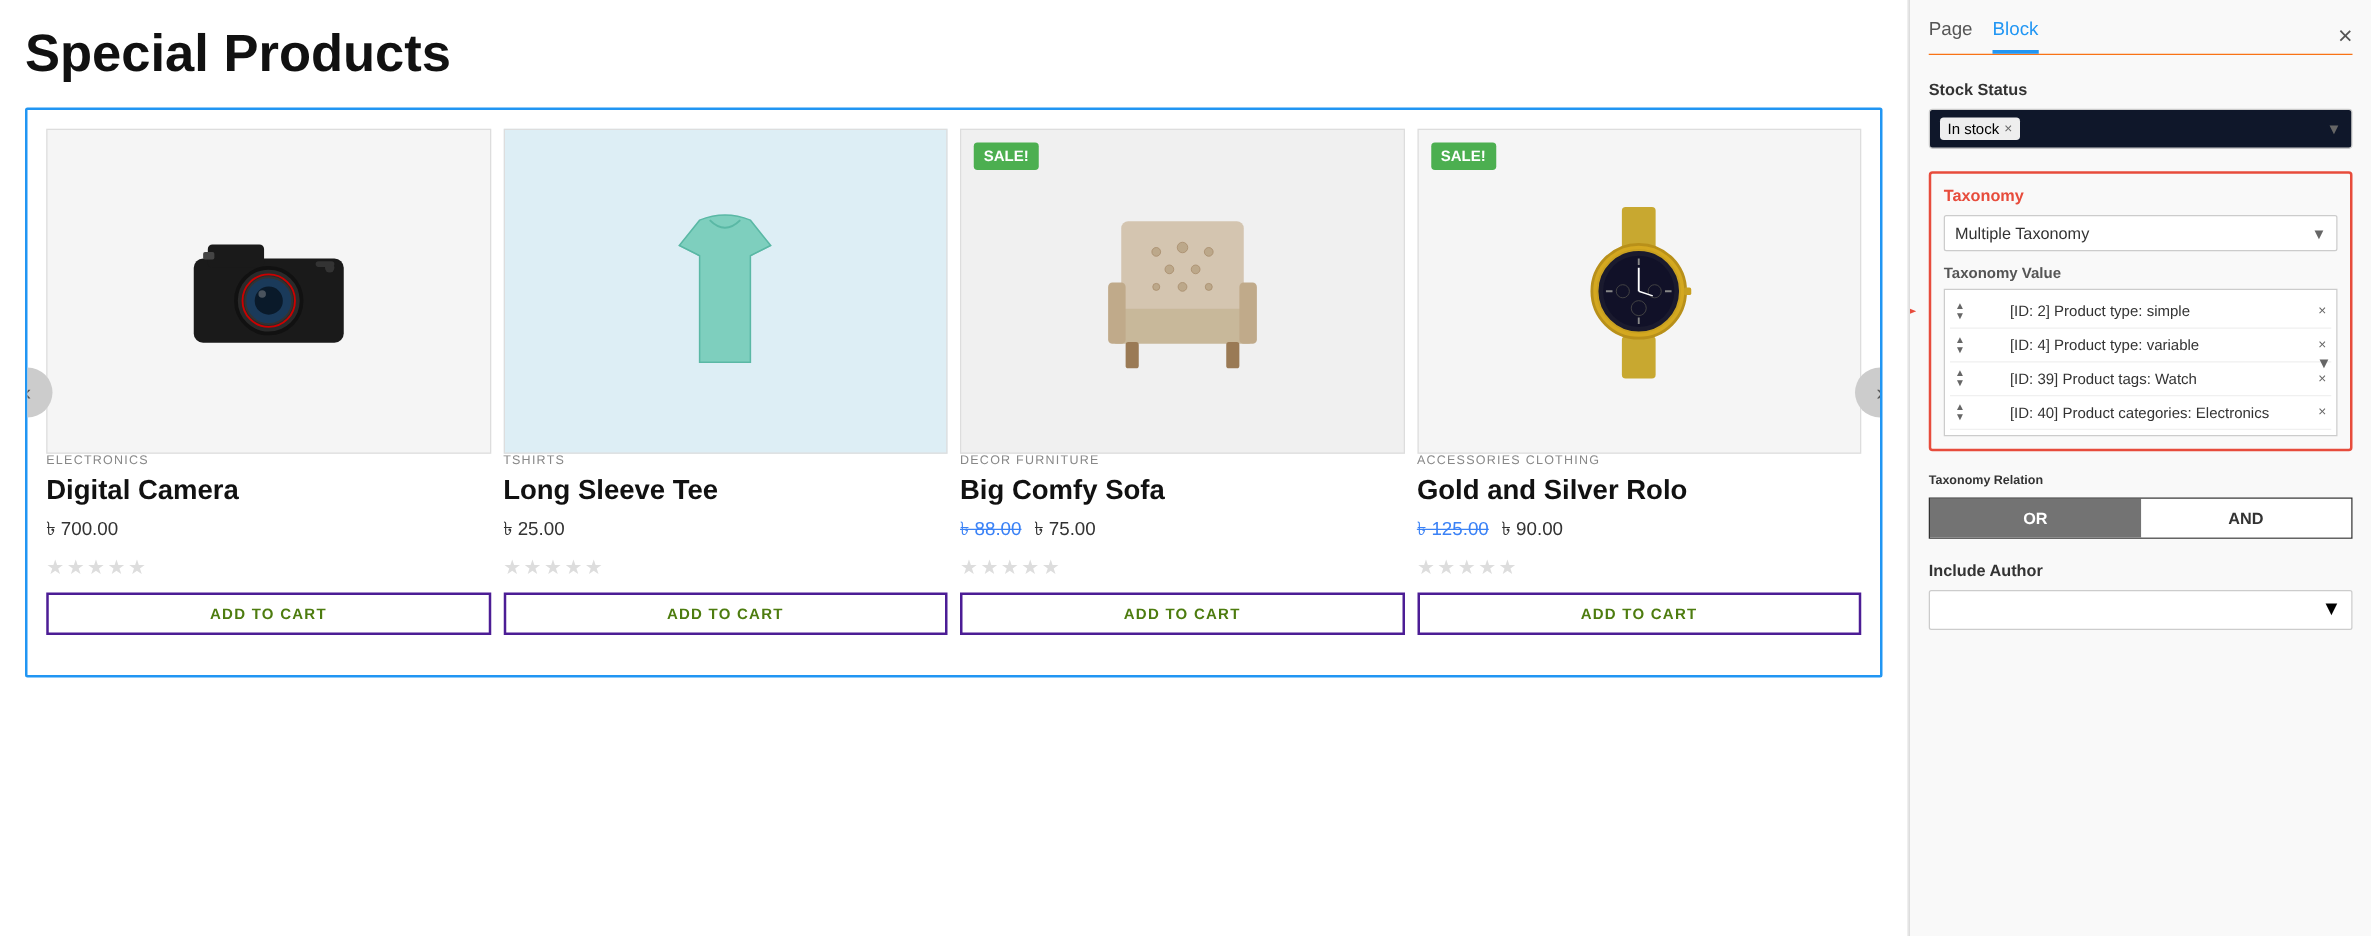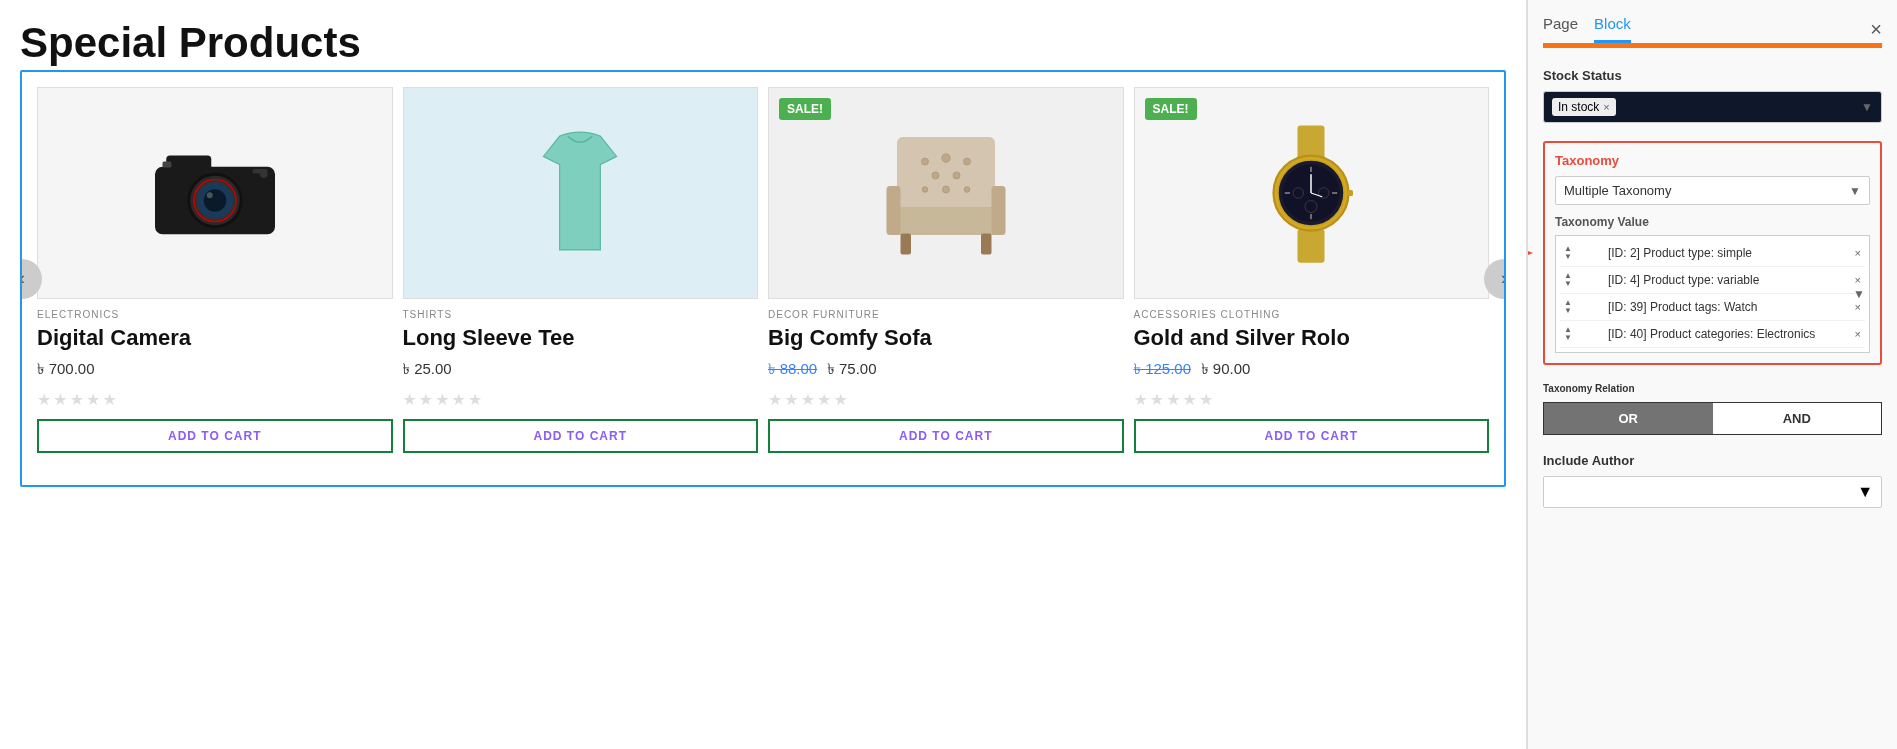--- a/index.html
+++ b/index.html
@@ -11,21 +11,21 @@
       padding: 20px 20px 0 20px;
       overflow: hidden;
       position: relative;
       border-right: 1px solid #e0e0e0;
     }
 
     .page-title {
       font-size: 42px;
       font-weight: 800;
       color: #111;
-      margin-bottom: 4px;
+      margin-bottom: 20px;
       line-height: 1.1;
     }
 
     .products-container {
       border: 2px solid #2196F3;
       border-radius: 2px;
       padding: 15px 15px 0 15px;
       position: relative;
       display: flex;
       gap: 10px;
@@ -56,26 +56,25 @@
     .product-card {
       flex: 1;
       min-width: 0;
       display: flex;
       flex-direction: column;
     }
 
     .product-image-wrap {
       background: #f5f5f5;
       border: 1px solid #ddd;
-      height: 212px;
+      height: 260px;
       display: flex;
       align-items: center;
       justify-content: center;
       position: relative;
-      margin-bottom: 10px;
       overflow: hidden;
     }
 
     .sale-badge {
       position: absolute;
       top: 10px;
       left: 10px;
       background: #4CAF50;
       color: #fff;
       font-size: 12px;
@@ -134,22 +133,22 @@
       display: flex;
       gap: 2px;
       margin-bottom: 10px;
     }
     .star {
       color: #ddd;
       font-size: 16px;
     }
 
     .add-to-cart-btn {
-      border: 2px solid #15803d;
-      color: #8b5cf6;
+      border: 2px solid #4c1d95;
+      color: #4d7c0f;
       background: #fff;
       padding: 8px 0;
       text-align: center;
       font-size: 12px;
       font-weight: 700;
       letter-spacing: 1px;
       cursor: pointer;
       margin-bottom: 32px;
     }
 
@@ -158,21 +157,21 @@
       width: 370px;
       flex-shrink: 0;
       background: #f9f9f9;
       padding: 15px 15px;
       overflow-y: auto;
       border-left: 1px solid #ddd;
     }
 
     .panel-tabs {
       display: flex;
-      border-bottom: 5px solid #f97316;
+      border-bottom: 1px solid #f97316;
       margin-bottom: 20px;
       align-items: center;
       justify-content: space-between;
     }
     .panel-tab {
       font-size: 15px;
       font-weight: 500;
       padding-bottom: 8px;
       cursor: pointer;
       color: #555;

